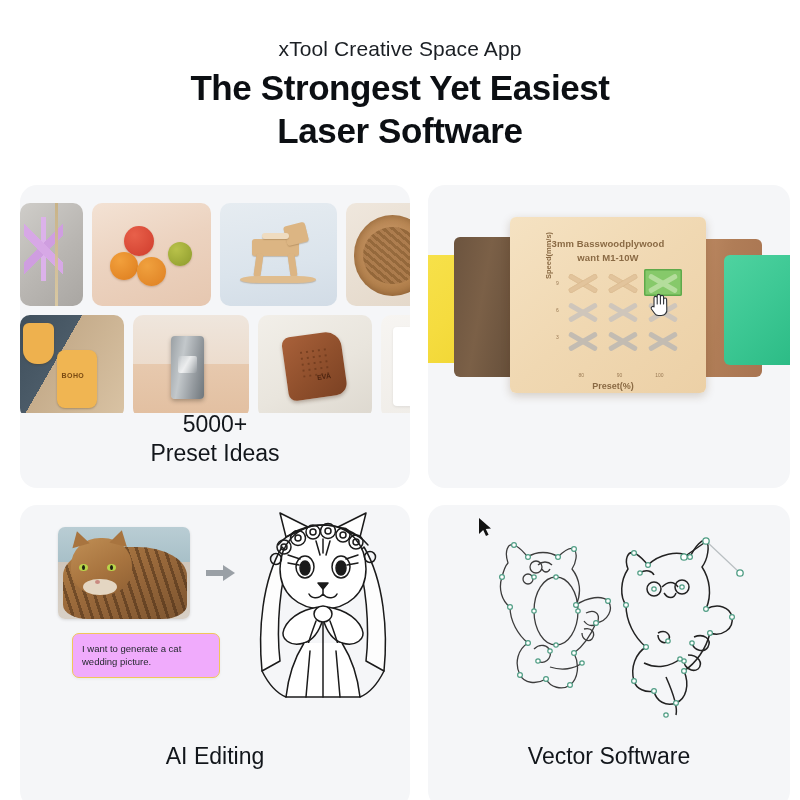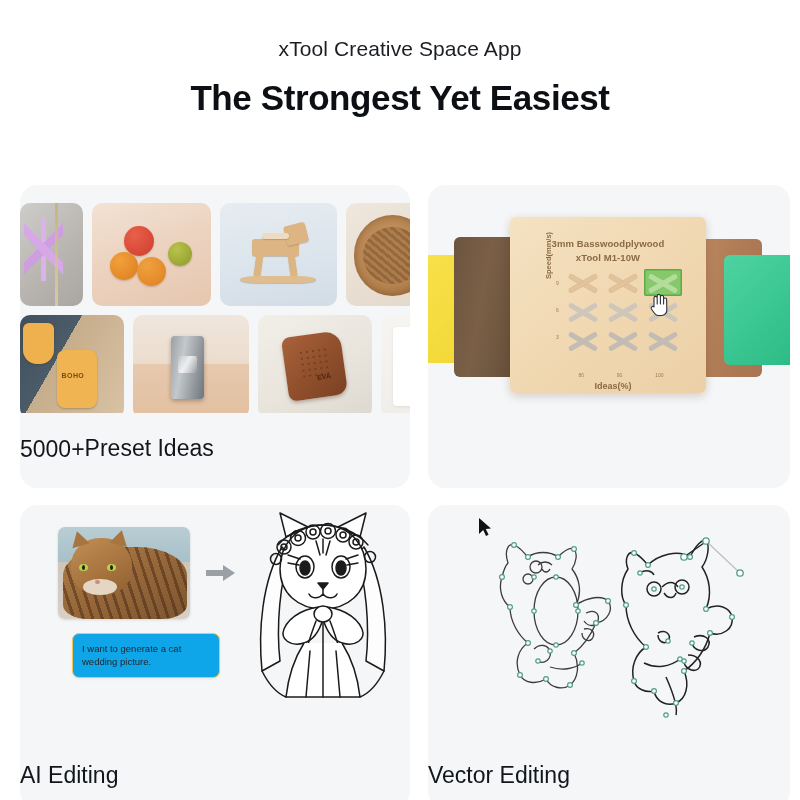--- a/index.html
+++ b/index.html
@@ -10,41 +10,41 @@
     color:#13171c;
     overflow:hidden;
     position:relative;
   }
   .page{position:relative;width:800px;height:800px;}
 
   
   .header{padding-top:36px;text-align:center;}
   .eyebrow{font-size:21px;font-weight:400;color:#1b1f24;letter-spacing:.1px;line-height:1.25;}
   .headline{
-    margin-top:15px;font-size:35px;font-weight:700;line-height:1.22;
+    margin-top:5px;font-size:35px;font-weight:700;line-height:1.22;
     color:#0c0f13;letter-spacing:-.4px;
   }
   .headline .ln{display:block;}
 
   
   .grid{
     position:absolute;left:20px;top:185px;
     width:770px;
     display:grid;
     grid-template-columns:390px 362px;
     column-gap:18px;row-gap:17px;
   }
   .card{
     background:#f5f6f8;border-radius:17px;position:relative;overflow:hidden;
     height:303px;
   }
   .card .media{position:absolute;left:0;right:0;top:0;height:228px;overflow:hidden;}
   .card .caption{
     position:absolute;left:0;right:0;bottom:0;height:78px;
-    display:flex;flex-direction:row;align-items:center;justify-content:flex-start;
+    display:flex;flex-direction:column;align-items:center;justify-content:flex-start;
     text-align:center;
   }
   .cap-num{font-size:23px;font-weight:400;color:#12161b;line-height:1.25;}
   .cap-lbl{font-size:23px;font-weight:400;color:#12161b;line-height:1.3;}
   .cap-single{font-size:23px;font-weight:400;color:#12161b;line-height:1.25;padding-top:12px;}
 
   
   .gal{position:absolute;left:0;top:18px;width:430px;}
   .gal-row{display:flex;gap:9px;margin-bottom:9px;}
   .thumb{border-radius:10px;overflow:hidden;position:relative;flex:0 0 auto;height:103px;}
@@ -176,38 +176,39 @@
   .cat-eye{position:absolute;width:9px;height:7px;border-radius:50%;background:#b9d44a;top:40%;}
   .cat-eye.l{left:16%;}.cat-eye.r{left:37%;}
   .cat-eye:after{content:"";position:absolute;left:3px;top:1px;width:3px;height:5px;border-radius:50%;background:#1d2212;}
   .cat-muz{position:absolute;left:19%;top:56%;width:26%;height:18%;border-radius:50%;background:#e4d6c2;}
   .cat-nose{position:absolute;left:28%;top:58%;width:5px;height:4px;border-radius:50%;background:#c98a80;}
 
   .arrow{position:absolute;left:186px;top:58px;width:30px;height:20px;}
   .lineart{position:absolute;left:218px;top:6px;width:170px;height:195px;}
 
   .promptbox{position:absolute;left:52px;top:128px;width:128px;
-    background:#0ea5e9;border:1.4px solid #f0c65a;border-radius:7px;
+    background:#f0abfc;border:1.4px solid #f0c65a;border-radius:7px;
     padding:8px 9px;font-size:9.5px;line-height:1.42;color:#23282e;
     box-shadow:0 1px 3px rgba(0,0,0,.06);}
 
   
   .vec{position:absolute;left:0;top:0;width:362px;height:228px;}
   .vec svg{position:absolute;left:50px;top:12px;}
   .vcursor{position:absolute;left:262px;top:60px;width:16px;height:20px;}
 </style>
 </head>
 <body>
 
 <div class="page">
 
   <div class="header">
     <div class="eyebrow">xTool Creative Space App</div>
     <div class="headline">
       <span class="ln">The Strongest Yet Easiest</span>
+      <span class="ln">Laser Software</span>
     </div>
   </div>
 
   <div class="grid">
 
     <div class="card">
       <div class="media">
         <div class="gal">
           <div class="gal-row">
             <div class="thumb t1">
@@ -274,21 +275,21 @@
       <div class="media">
         <div class="boards">
           <div class="bd bd-yellow"></div>
           <div class="bd bd-walnut"></div>
           <div class="bd bd-cherry"></div>
           <div class="bd bd-green"></div>
 
           <div class="bd bd-main">
             <div class="bd-title">
               <div>3mm Basswoodplywood</div>
-              <div>xTool M1-10W</div>
+              <div>want M1-10W</div>
             </div>
 
             <div class="plot">
               <span class="ylab">Speed(mm/s)</span>
               <div class="yticks">
                 <span>9</span>
                 <span>6</span>
                 <span>3</span>
               </div>
               <div class="cells">
@@ -327,21 +328,21 @@
                 <div class="cell burn-d">
                     <i class="x1"></i>
                     <i class="x2"></i>
                   </div>
               </div>
               <div class="xticks">
                 <span>80</span>
                 <span>90</span>
                 <span>100</span>
               </div>
-              <div class="xlab">Ideas(%)</div>
+              <div class="xlab">Preset(%)</div>
             </div>
           </div>
 
 
           <svg class="cursor-hand" viewBox="0 0 20 24">
             <path d="M5,12 L5,5 a1.6,1.6 0 0 1 3.2,0 L8.2,11 L8.2,3 a1.6,1.6 0 0 1 3.2,0 l0,8 0,-7 a1.6,1.6 0 0 1 3.2,0 l0,7 0,-4.5 a1.5,1.5 0 0 1 3,0 L17.8,16 a5.5,5.5 0 0 1 -5.5,6.5 l-3,0 a4.5,4.5 0 0 1 -3.6,-2 L2.4,16 a1.7,1.7 0 0 1 2.6,-2.1 z" fill="#ffffff" stroke="#2c3136" stroke-width="1.1" stroke-linejoin="round"></path>
           </svg>
         </div>
       </div>
     </div>
@@ -518,18 +519,18 @@
               <circle cx="206" cy="40" r="3.2"></circle>
               <circle cx="262" cy="56" r="3.2"></circle>
             </g>
           </svg>
           <svg class="vcursor" viewBox="0 0 16 20">
             <path d="M1,1 L1,17 L5.2,13 L8,19 L10.6,17.7 L7.8,12 L13,11.6 Z" fill="#121212"></path>
           </svg>
         </div>
       </div>
       <div class="caption">
-        <div class="cap-single">Vector Editing</div>
+        <div class="cap-single">Vector Software</div>
       </div>
     </div>
 
   </div>
 </div>
 
 </body></html>

